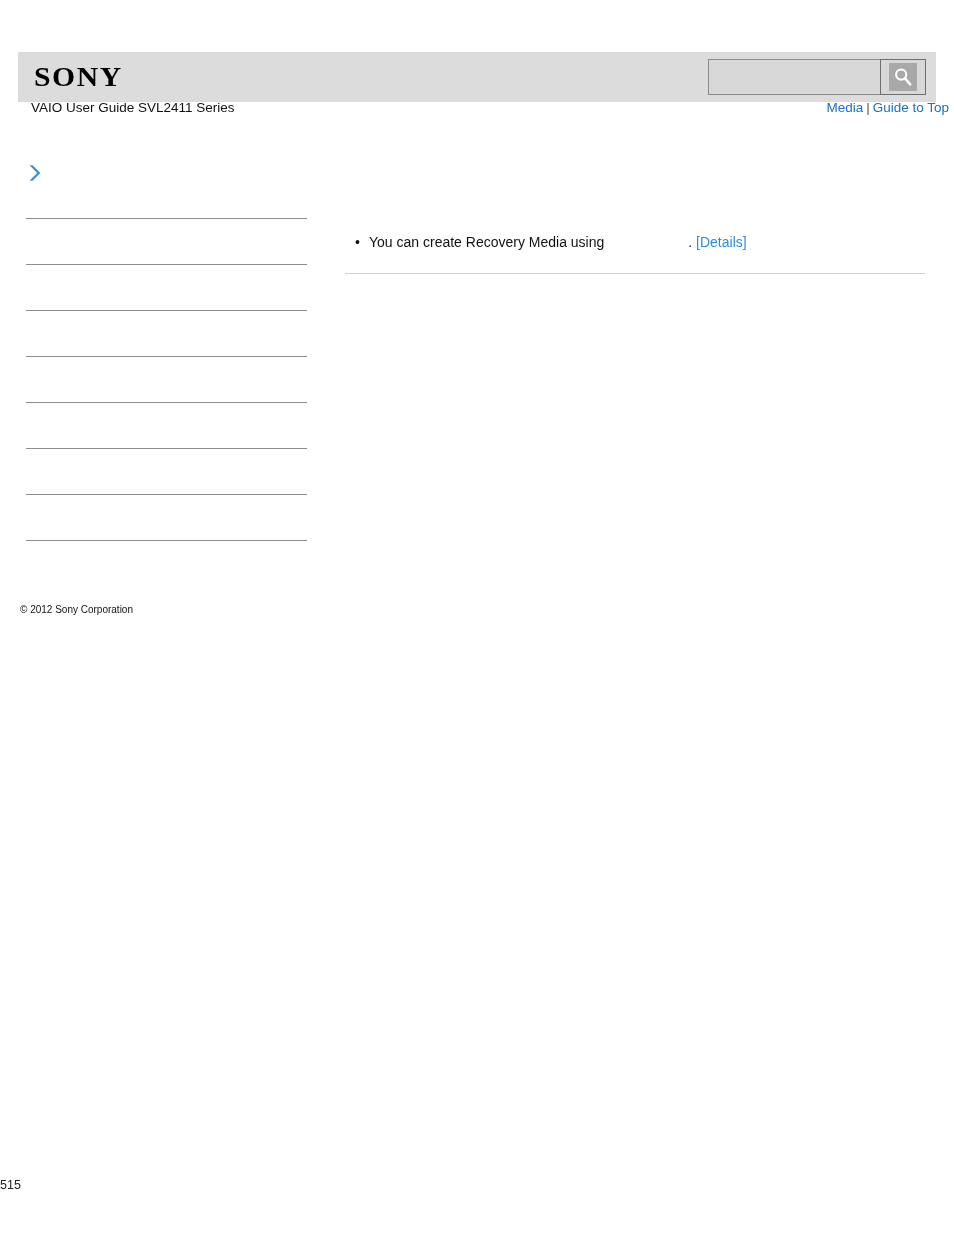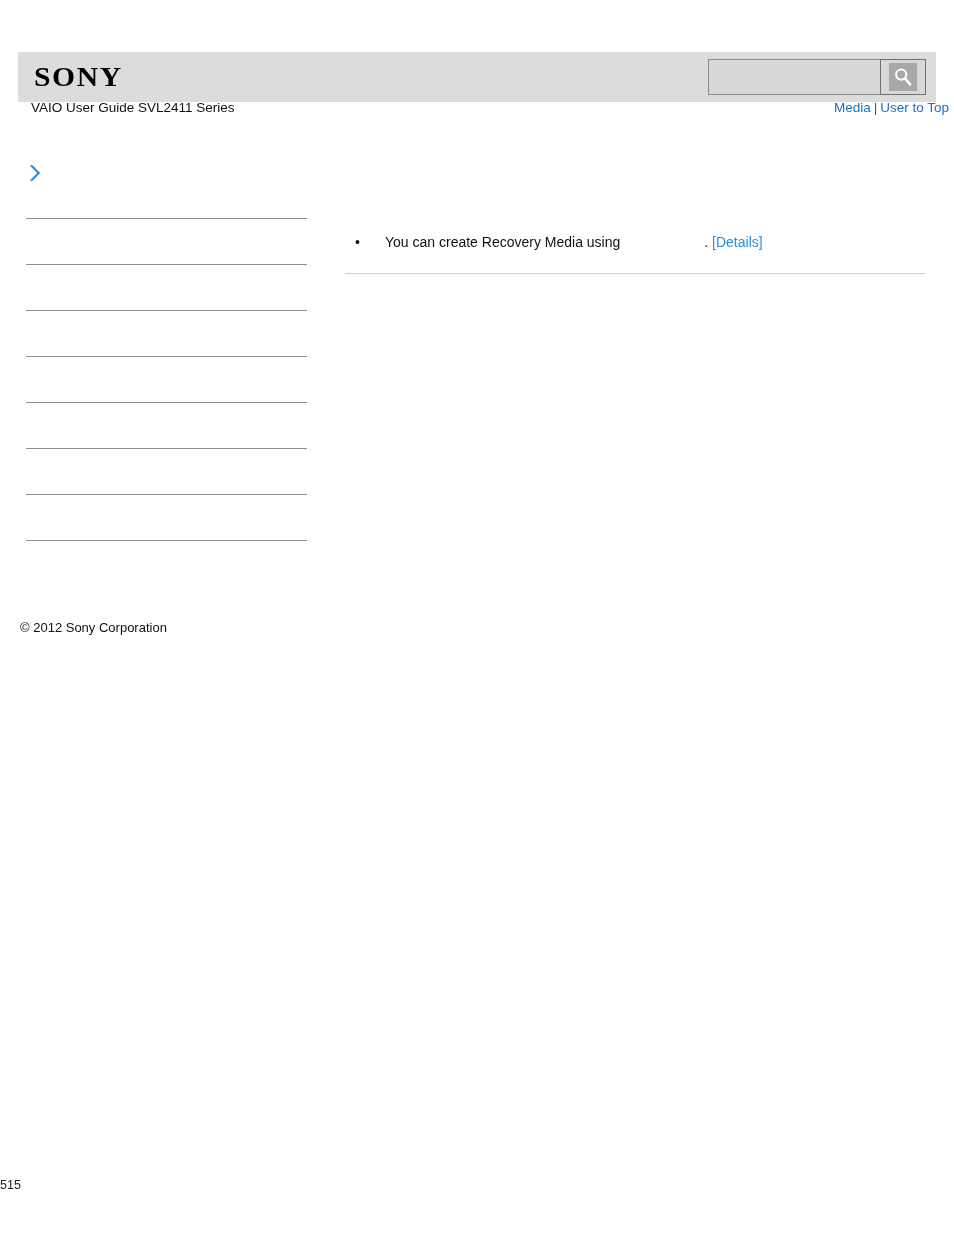--- a/index.html
+++ b/index.html
@@ -195,21 +195,20 @@
   .bullet-dot {
     width: 14px;
     flex: 0 0 14px;
     font-size: 14px;
     line-height: 20px;
     color: #111111;
   }
 
   .bullet-text {
     white-space: nowrap;
-    margin-left: 16px;
   }
 
   .bullet-gap {
     display: inline-block;
     width: 84px;
   }
 
   .bullet-period {
     color: #111111;
   }
@@ -225,23 +224,22 @@
     width: 580px;
     height: 1px;
     background: #cfcfcf;
   }
 
   
   .copyright {
     position: absolute;
     left: 20px;
     top: 604px;
-    font-size: 13px;
-    color: #111111;
-    margin-top: 16px;
+    font-size: 10px;
+    color: #111111;
   }
 
   .page-number {
     position: absolute;
     left: 0;
     top: 1178px;
     width: 954px;
     text-align: left;
     font-size: 12.5px;
     color: #222222;
@@ -264,21 +262,21 @@
             <line x1="11.9" y1="11.4" x2="17.2" y2="17.4" stroke="#ffffff" stroke-width="2.4" stroke-linecap="round"></line>
           </svg>
         </span>
       </button>
     </div>
   </div>
 
   <div class="sub-header">
     <div class="guide-title">VAIO User Guide SVL2411 Series</div>
     <div class="nav-links">
-      <a href="#">Media</a><span class="nav-sep">|</span><a href="#">User to Top</a>
+      <a href="#">Media</a><span class="nav-sep">|</span><a href="#">Guide to Top</a>
     </div>
   </div>
 
   <div class="chevron-wrap">
     <svg width="22" height="22" viewBox="0 0 22 22" aria-hidden="true">
       <path d="M5.5 3.2 L13.2 11 L5.5 18.8 L8.6 18.8 L16.3 11 L8.6 3.2 Z" fill="#3b8fd0"></path>
     </svg>
   </div>
 
   <div class="sidebar">

